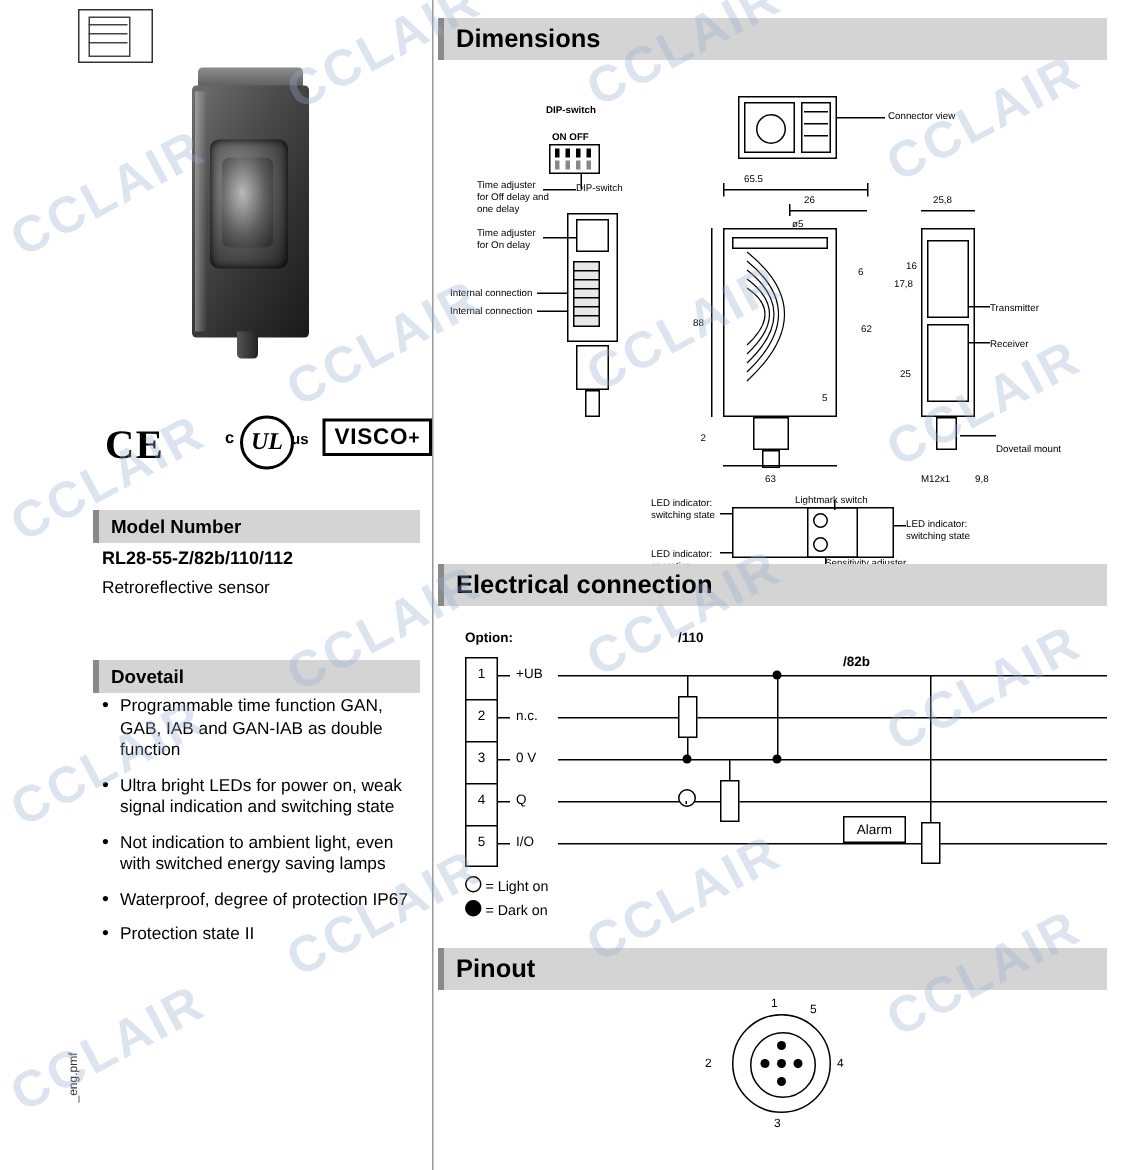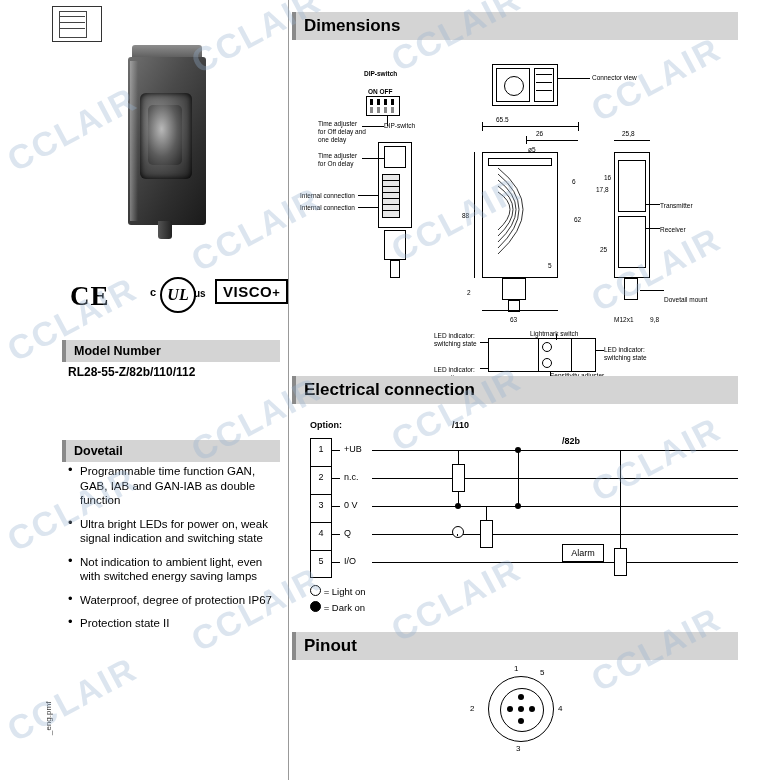--- a/index.html
+++ b/index.html
@@ -201,20 +201,21 @@
         <div class="ul-us">us</div>
       </div>
       <div class="visco">
         <span>VISCO</span><span class="plus">+</span>
       </div>
     </div>
 
     <div class="section-bar model-bar">Model Number</div>
     <div class="model-code">RL28-55-Z/82b/110/112</div>
     <div class="model-desc">
+      <div>Retroreflective sensor</div>
     </div>
 
     <div class="section-bar features-bar">Dovetail</div>
     <ul class="features-list">
       <li>Programmable time function GAN, GAB, IAB and GAN-IAB as double function</li>
       <li>Ultra bright LEDs for power on, weak signal indication and switching state</li>
       <li>Not indication to ambient light, even with switched energy saving lamps</li>
       <li>Waterproof, degree of protection IP67</li>
       <li>Protection state II</li>
     </ul>

